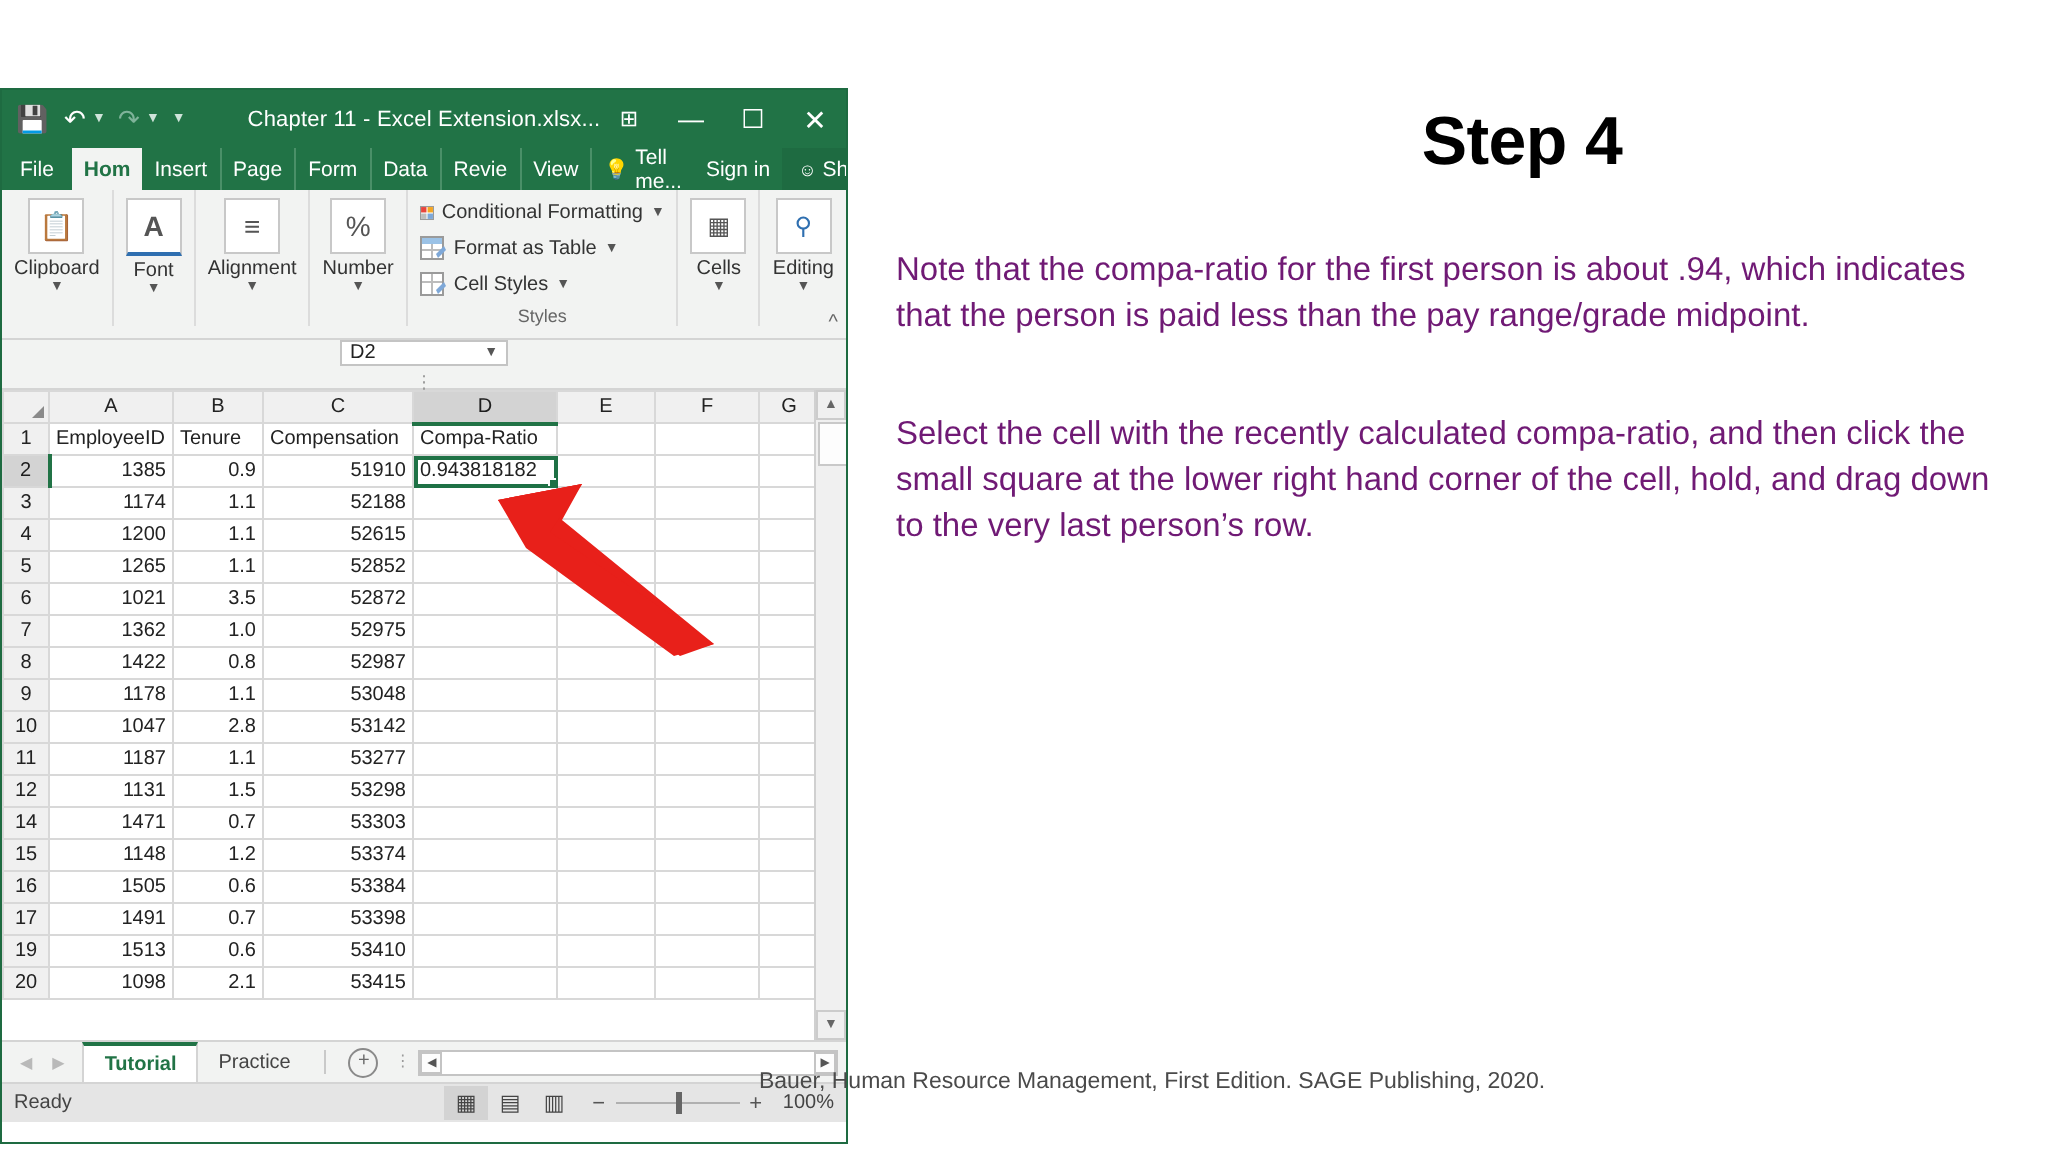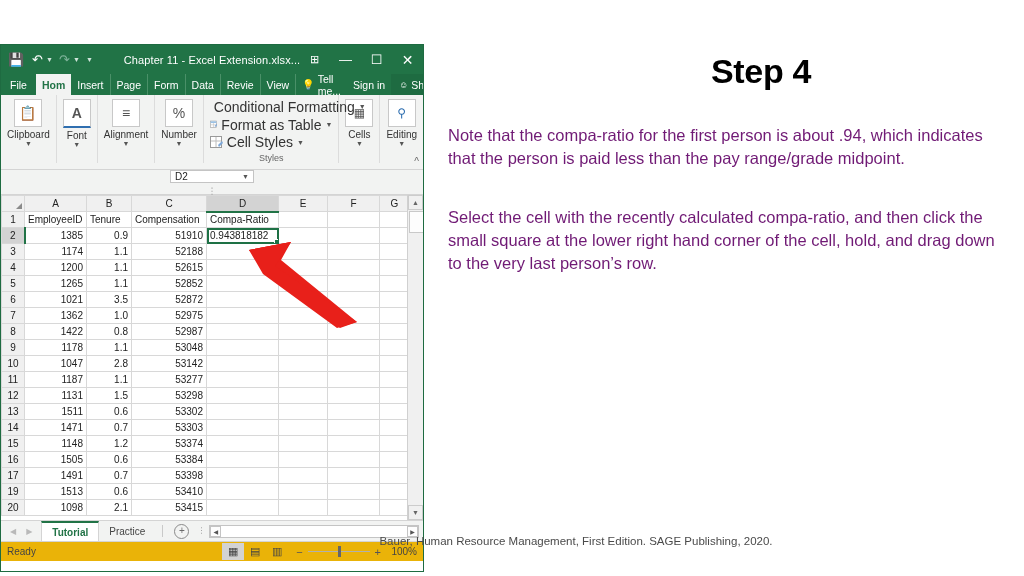--- a/index.html
+++ b/index.html
@@ -83,21 +83,21 @@
   }
   .rlabel{font-size:10px;line-height:11px;color:#333;}
   .rcaret{font-size:7px;color:#555;line-height:8px;}
   .styles-group{
     display:flex;flex-direction:column;justify-content:flex-start;
     padding:3px 6px 0 6px;height:68px;box-sizing:border-box;
     border-right:1px solid #dcdcdc;position:relative;min-width:118px;
   }
   .style-row{display:flex;align-items:center;gap:4px;height:18px;}
   .style-ic{width:13px;height:13px;display:block;}
-  .style-txt{font-size:14px;color:#333;white-space:nowrap;}
+  .style-txt{font-size:10px;color:#333;white-space:nowrap;}
   .style-caret{font-size:7px;color:#555;}
   .styles-cap{
     text-align:center;font-size:9px;color:#666;margin-top:2px;
   }
   .ribbon-collapse{
     position:absolute;right:4px;bottom:2px;font-size:10px;color:#666;
   }
 
   
   .formulabar{
@@ -193,21 +193,21 @@
     margin-right:4px;box-sizing:border-box;
   }
   .hs-btn{
     width:11px;height:11px;background:#fdfdfd;border:1px solid #c4c4c4;
     display:flex;align-items:center;justify-content:center;font-size:6px;color:#555;
     box-sizing:border-box;
   }
 
   
   .statusbar{
-    height:19px;background:#eab308;border-top:1px solid #d4d4d4;
+    height:19px;background:#e5e5e5;border-top:1px solid #d4d4d4;
     display:flex;align-items:center;font-size:10px;color:#444;padding-left:6px;
   }
   .sb-right{margin-left:auto;display:flex;align-items:center;gap:0;padding-right:6px;}
   .viewbtn{
     width:22px;height:17px;display:flex;align-items:center;justify-content:center;
     font-size:11px;color:#444;
   }
   .viewbtn.active{background:#d3d3d3;}
   .zoomctl{display:flex;align-items:center;gap:5px;margin-left:8px;}
   .zm-sign{font-size:11px;color:#555;}
@@ -511,30 +511,20 @@
             <td class="rowhead">12</td>
             <td class="num">1131</td>
             <td class="num">1.5</td>
             <td class="num">53298</td>
             <td></td>
             <td></td>
             <td></td>
             <td></td>
           </tr>
           <tr>
-            <td class="rowhead">13</td>
-            <td class="num">1511</td>
-            <td class="num">0.6</td>
-            <td class="num">53302</td>
-            <td></td>
-            <td></td>
-            <td></td>
-            <td></td>
-          </tr>
-          <tr>
             <td class="rowhead">14</td>
             <td class="num">1471</td>
             <td class="num">0.7</td>
             <td class="num">53303</td>
             <td></td>
             <td></td>
             <td></td>
             <td></td>
           </tr>
           <tr>

